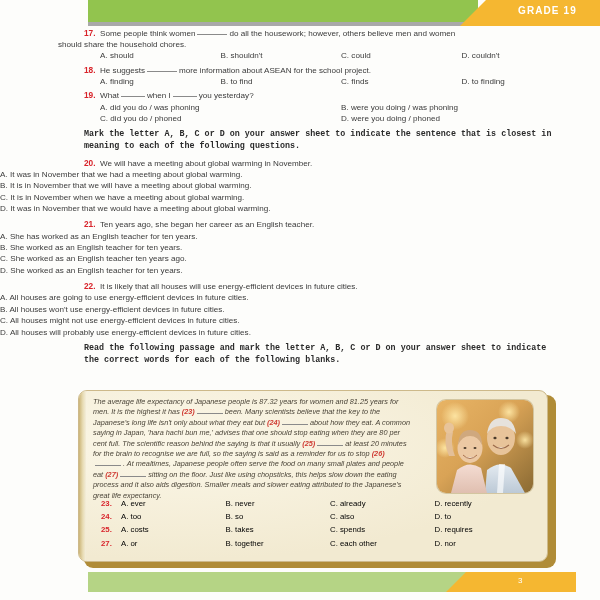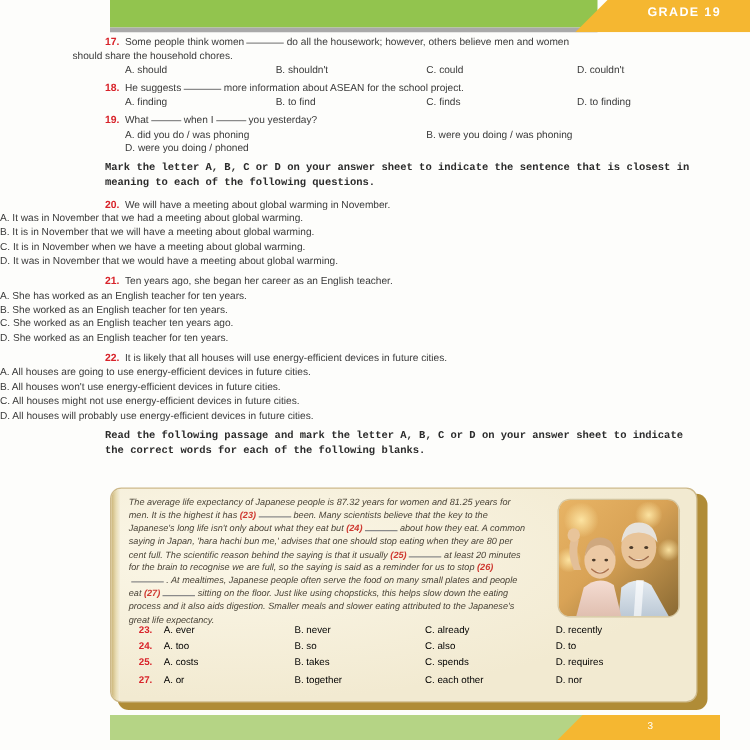--- a/index.html
+++ b/index.html
@@ -118,21 +118,21 @@
     line-height: 11.6px;
     font-weight: bold;
     color: #2b2b2b;
     margin: 5px 0 5px 0;
     font-family: Liberation Mono, monospace;
   }
 
   
   .passage-wrap {
     position: absolute;
-    left: 88px; top: 390px;
+    left: 78px; top: 390px;
     width: 478px; height: 178px;
   }
   .passage-shadow {
     position: absolute;
     left: 6px; top: 5px;
     width: 472px; height: 173px;
     background: #b08c37;
     border-radius: 9px;
   }
   .passage-card {
@@ -266,20 +266,21 @@
     <div class="qblock">
       <div class="qline">
         <span class="qnum">19.</span>
         <span class="qtext"><span>What</span><span class="blank sm"></span><span>when I</span><span class="blank sm"></span><span>you yesterday?</span></span>
       </div>
       <div class="opts2">
         <div>A. did you do / was phoning</div>
         <div>B. were you doing / was phoning</div>
       </div>
       <div class="opts2">
+        <div>C. did you do / phoned</div>
         <div>D. were you doing / phoned</div>
       </div>
     </div>
 
     <div class="instruction">Mark the letter A, B, C or D on your answer sheet to indicate the sentence that is closest in meaning to each of the following questions.</div>
 
     <div class="qblock">
       <div class="qline">
         <span class="qnum">20.</span>
         <span class="qtext">We will have a meeting about global warming in November.</span>

